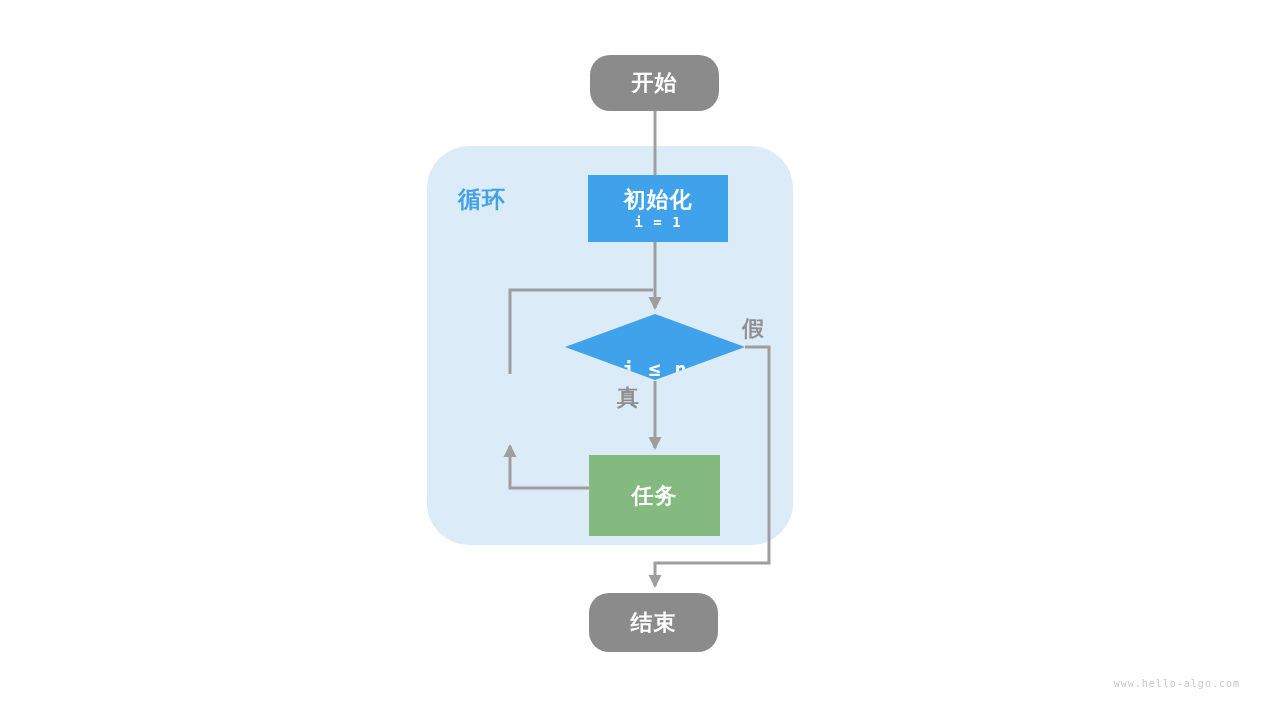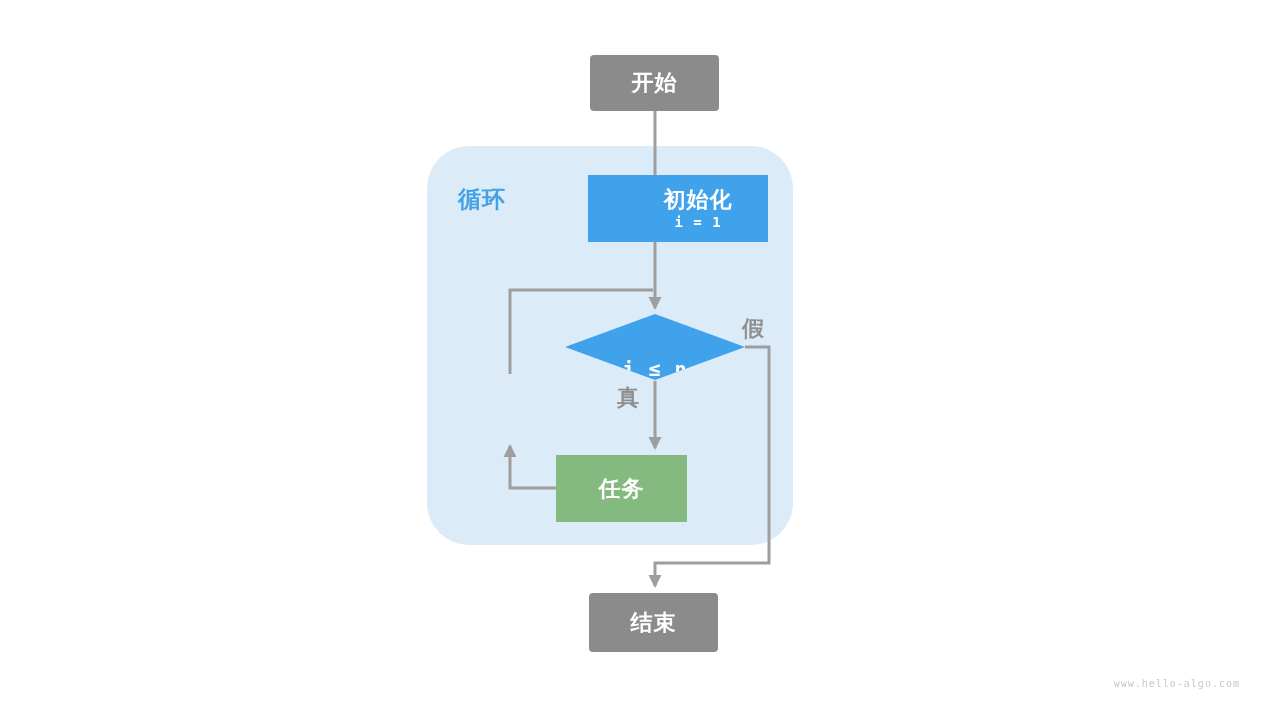--- a/index.html
+++ b/index.html
@@ -59,31 +59,31 @@
     letter-spacing: 1px;
   }
   .node .code {
     font-family: "DejaVu Sans Mono", monospace;
     font-size: 14px;
     font-weight: 700;
     letter-spacing: 1px;
   }
   .terminal {
     background: var(--node-gray, #8b8b8b);
-    border-radius: 4px;
+    border-radius: 20px;
   }
   .node-start { left: 590px; top: 55px;  width: 129px; height: 56px; }
   .node-end   { left: 589px; top: 593px; width: 129px; height: 59px; }
   .process {
     background: var(--node-blue, #3fa2ea);
   }
-  .node-init   { left: 588px; top: 175px; width: 140px; height: 67px; padding-left: 40px; }
+  .node-init   { left: 588px; top: 175px; width: 140px; height: 67px; }
   .node-update { left: 443px; top: 373px; width: 132px; height: 65px; }
   .node-task {
-    left: 556px; top: 455px; width: 131px; height: 67px;
+    left: 589px; top: 455px; width: 131px; height: 81px;
     background: var(--node-green, #84ba80);
     text-align: center;
   }
   .node-cond {
     left: 565px; top: 314px; width: 180px; height: 66px;
     background: var(--node-blue, #3fa2ea);
     clip-path: polygon(50% 0, 100% 50%, 50% 100%, 0 50%);
   }
   .node-cond .code { font-size: 20px; margin-top: 44px; }
   .edge-label {

